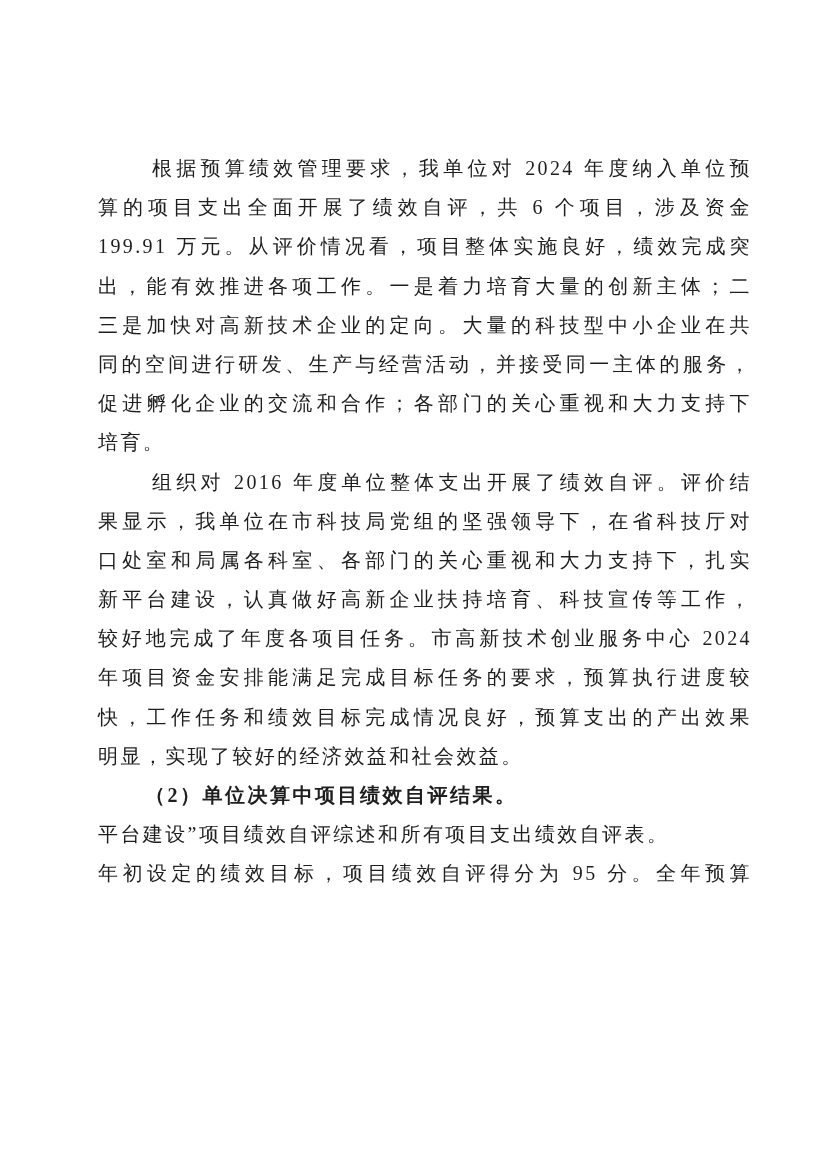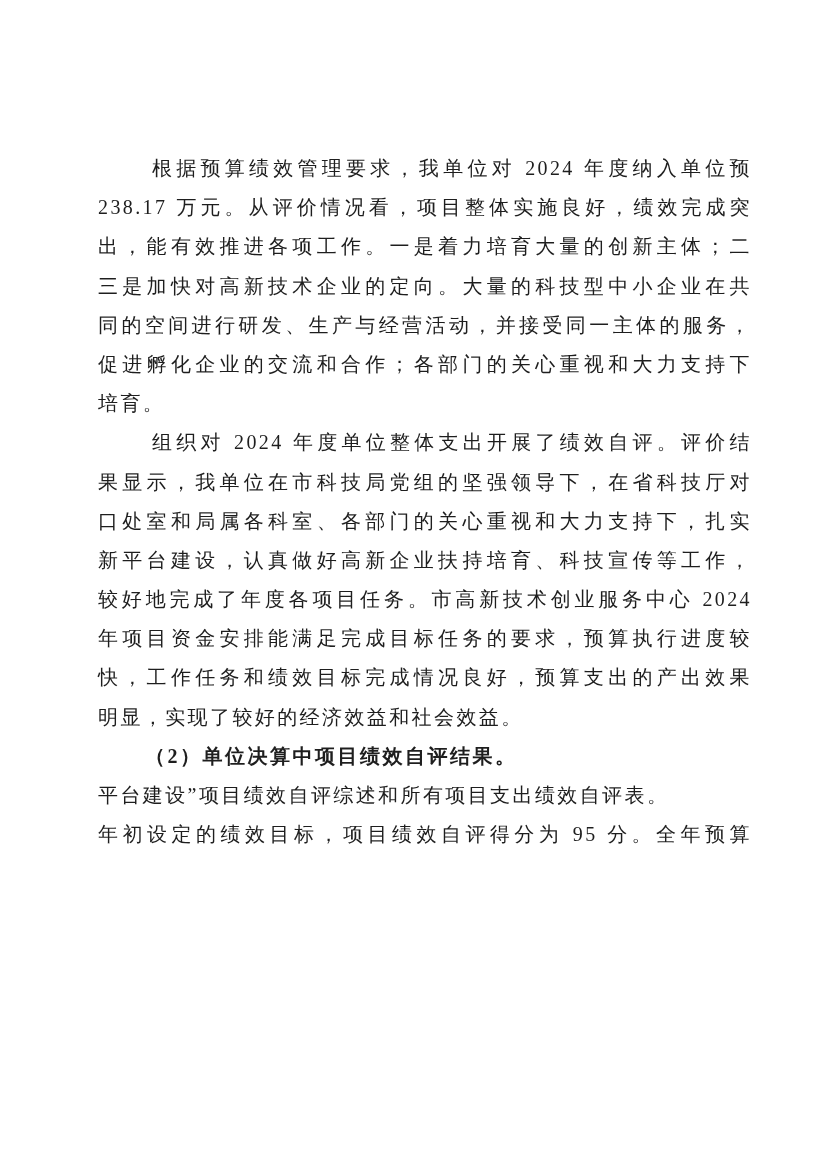--- a/index.html
+++ b/index.html
@@ -50,29 +50,30 @@
     text-indent: 47px;
   }
 </style>
 </head>
 <body>
 
 <div class="page" style="background: rgb(255, 255, 255); color: rgb(30, 30, 30);">
   <div class="content">
       <div class="para body">
         <div class="line fill first">根据预算绩效管理要求，我单位对 2024 年度纳入单位预</div>
-        <div class="line fill">238.17 万元。从评价情况看，项目整体实施良好，绩效完成突</div>
+        <div class="line fill">算的项目支出全面开展了绩效自评，共 6 个项目，涉及资金</div>
+        <div class="line fill">199.91 万元。从评价情况看，项目整体实施良好，绩效完成突</div>
         <div class="line fill">出，能有效推进各项工作。一是着力培育大量的创新主体；二</div>
         <div class="line fill">三是加快对高新技术企业的定向。大量的科技型中小企业在共</div>
         <div class="line fill">同的空间进行研发、生产与经营活动，并接受同一主体的服务，</div>
         <div class="line fill">促进孵化企业的交流和合作；各部门的关心重视和大力支持下</div>
         <div class="line">培育。</div>
       </div>
       <div class="para body">
-        <div class="line fill first">组织对 2024 年度单位整体支出开展了绩效自评。评价结</div>
+        <div class="line fill first">组织对 2016 年度单位整体支出开展了绩效自评。评价结</div>
         <div class="line fill">果显示，我单位在市科技局党组的坚强领导下，在省科技厅对</div>
         <div class="line fill">口处室和局属各科室、各部门的关心重视和大力支持下，扎实</div>
         <div class="line fill">新平台建设，认真做好高新企业扶持培育、科技宣传等工作，</div>
         <div class="line fill">较好地完成了年度各项目任务。市高新技术创业服务中心 2024</div>
         <div class="line fill">年项目资金安排能满足完成目标任务的要求，预算执行进度较</div>
         <div class="line fill">快，工作任务和绩效目标完成情况良好，预算支出的产出效果</div>
         <div class="line">明显，实现了较好的经济效益和社会效益。</div>
       </div>
       <div class="para heading">
         <div class="line first">（2）单位决算中项目绩效自评结果。</div>

